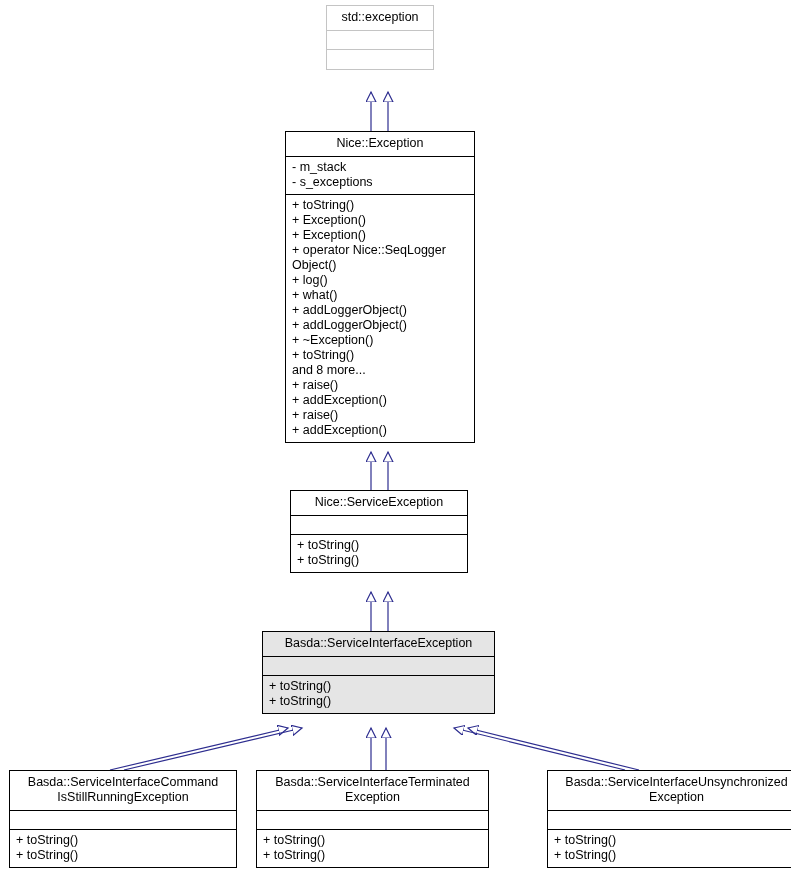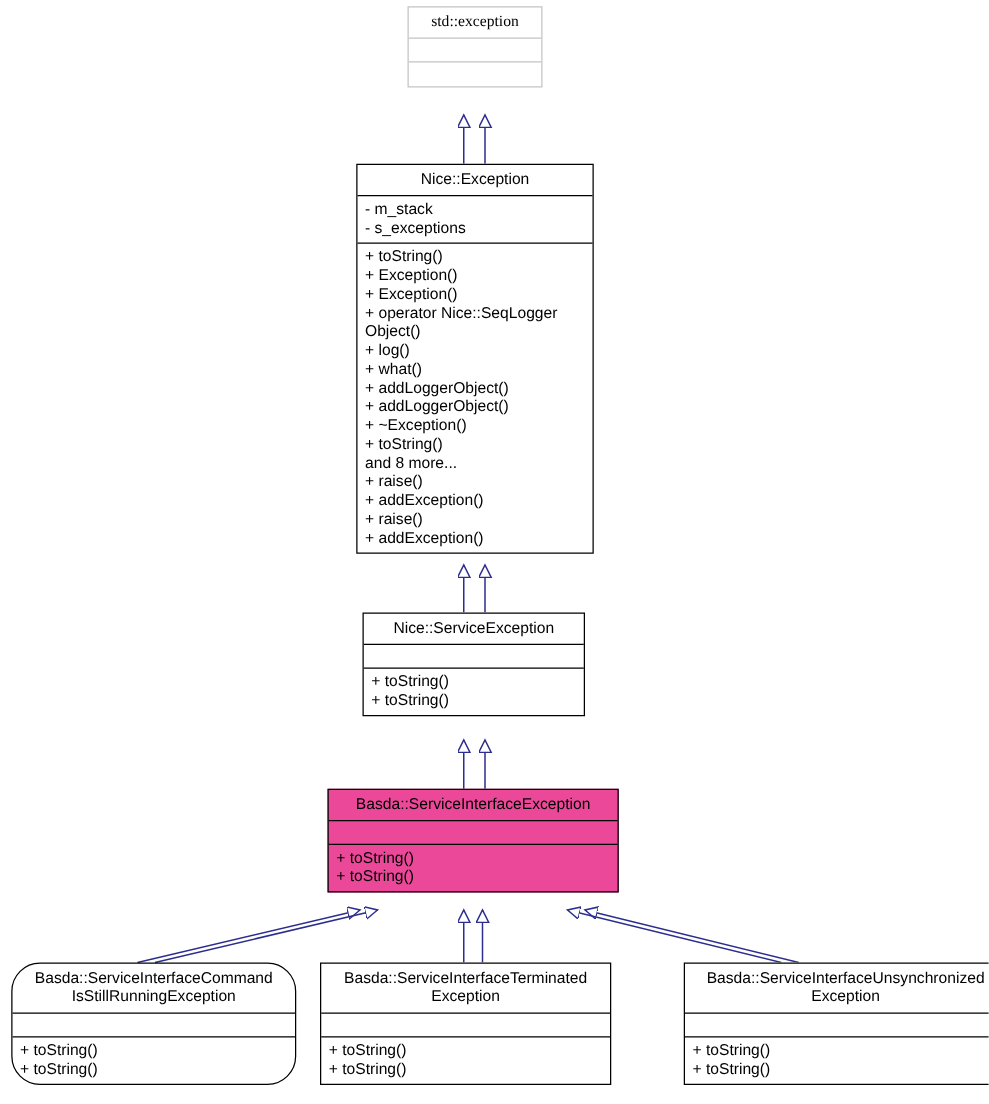--- a/index.html
+++ b/index.html
@@ -27,21 +27,21 @@
     position: absolute;
     box-sizing: border-box;
     background: #ffffff;
     border: 1px solid #000000;
     font-size: 12.5px;
     line-height: 15px;
     color: #000000;
     z-index: 2;
   }
   .node.grayed {
-    background: #ec4899;
+    background: #e5e5e5;
   }
   .node.faded {
     border: 1px solid #c4c4c4;
   }
   .compartment {
     box-sizing: border-box;
   }
   .title-comp {
     text-align: center;
     padding: 4px 5px 5px 5px;
@@ -89,21 +89,21 @@
       <path d="M124,770 L302,728"></path>
 
       <path d="M371,770 L371,728"></path>
       <path d="M386,770 L386,728"></path>
 
       <path d="M639,770 L468,728"></path>
       <path d="M625,770 L454,728"></path>
     </g>
   </svg>
 
-  <div class="node faded" style="left:326px; top:5px; width:108px;font-family:Liberation Serif, serif;">
+  <div class="node faded" style="left:326px; top:5px; width:108px;">
     <div class="compartment title-comp">std::exception</div>
     <div class="compartment attr-comp empty-comp"></div>
     <div class="compartment meth-comp empty-comp"></div>
   </div>
 
   <div class="node" style="left:285px; top:131px; width:190px;">
     <div class="compartment title-comp">Nice::Exception</div>
     <div class="compartment attr-comp">- m_stack
 - s_exceptions</div>
     <div class="compartment meth-comp">+ toString()
@@ -131,21 +131,21 @@
 + toString()</div>
   </div>
 
   <div class="node grayed" style="left:262px; top:631px; width:233px;">
     <div class="compartment title-comp">Basda::ServiceInterfaceException</div>
     <div class="compartment attr-comp empty-comp"></div>
     <div class="compartment meth-comp">+ toString()
 + toString()</div>
   </div>
 
-  <div class="node" style="left:9px; top:770px; width:228px;border-radius:23px;">
+  <div class="node" style="left:9px; top:770px; width:228px;">
     <div class="compartment title-comp">Basda::ServiceInterfaceCommand
 IsStillRunningException</div>
     <div class="compartment attr-comp empty-comp"></div>
     <div class="compartment meth-comp">+ toString()
 + toString()</div>
   </div>
 
   <div class="node" style="left:256px; top:770px; width:233px;">
     <div class="compartment title-comp">Basda::ServiceInterfaceTerminated
 Exception</div>

